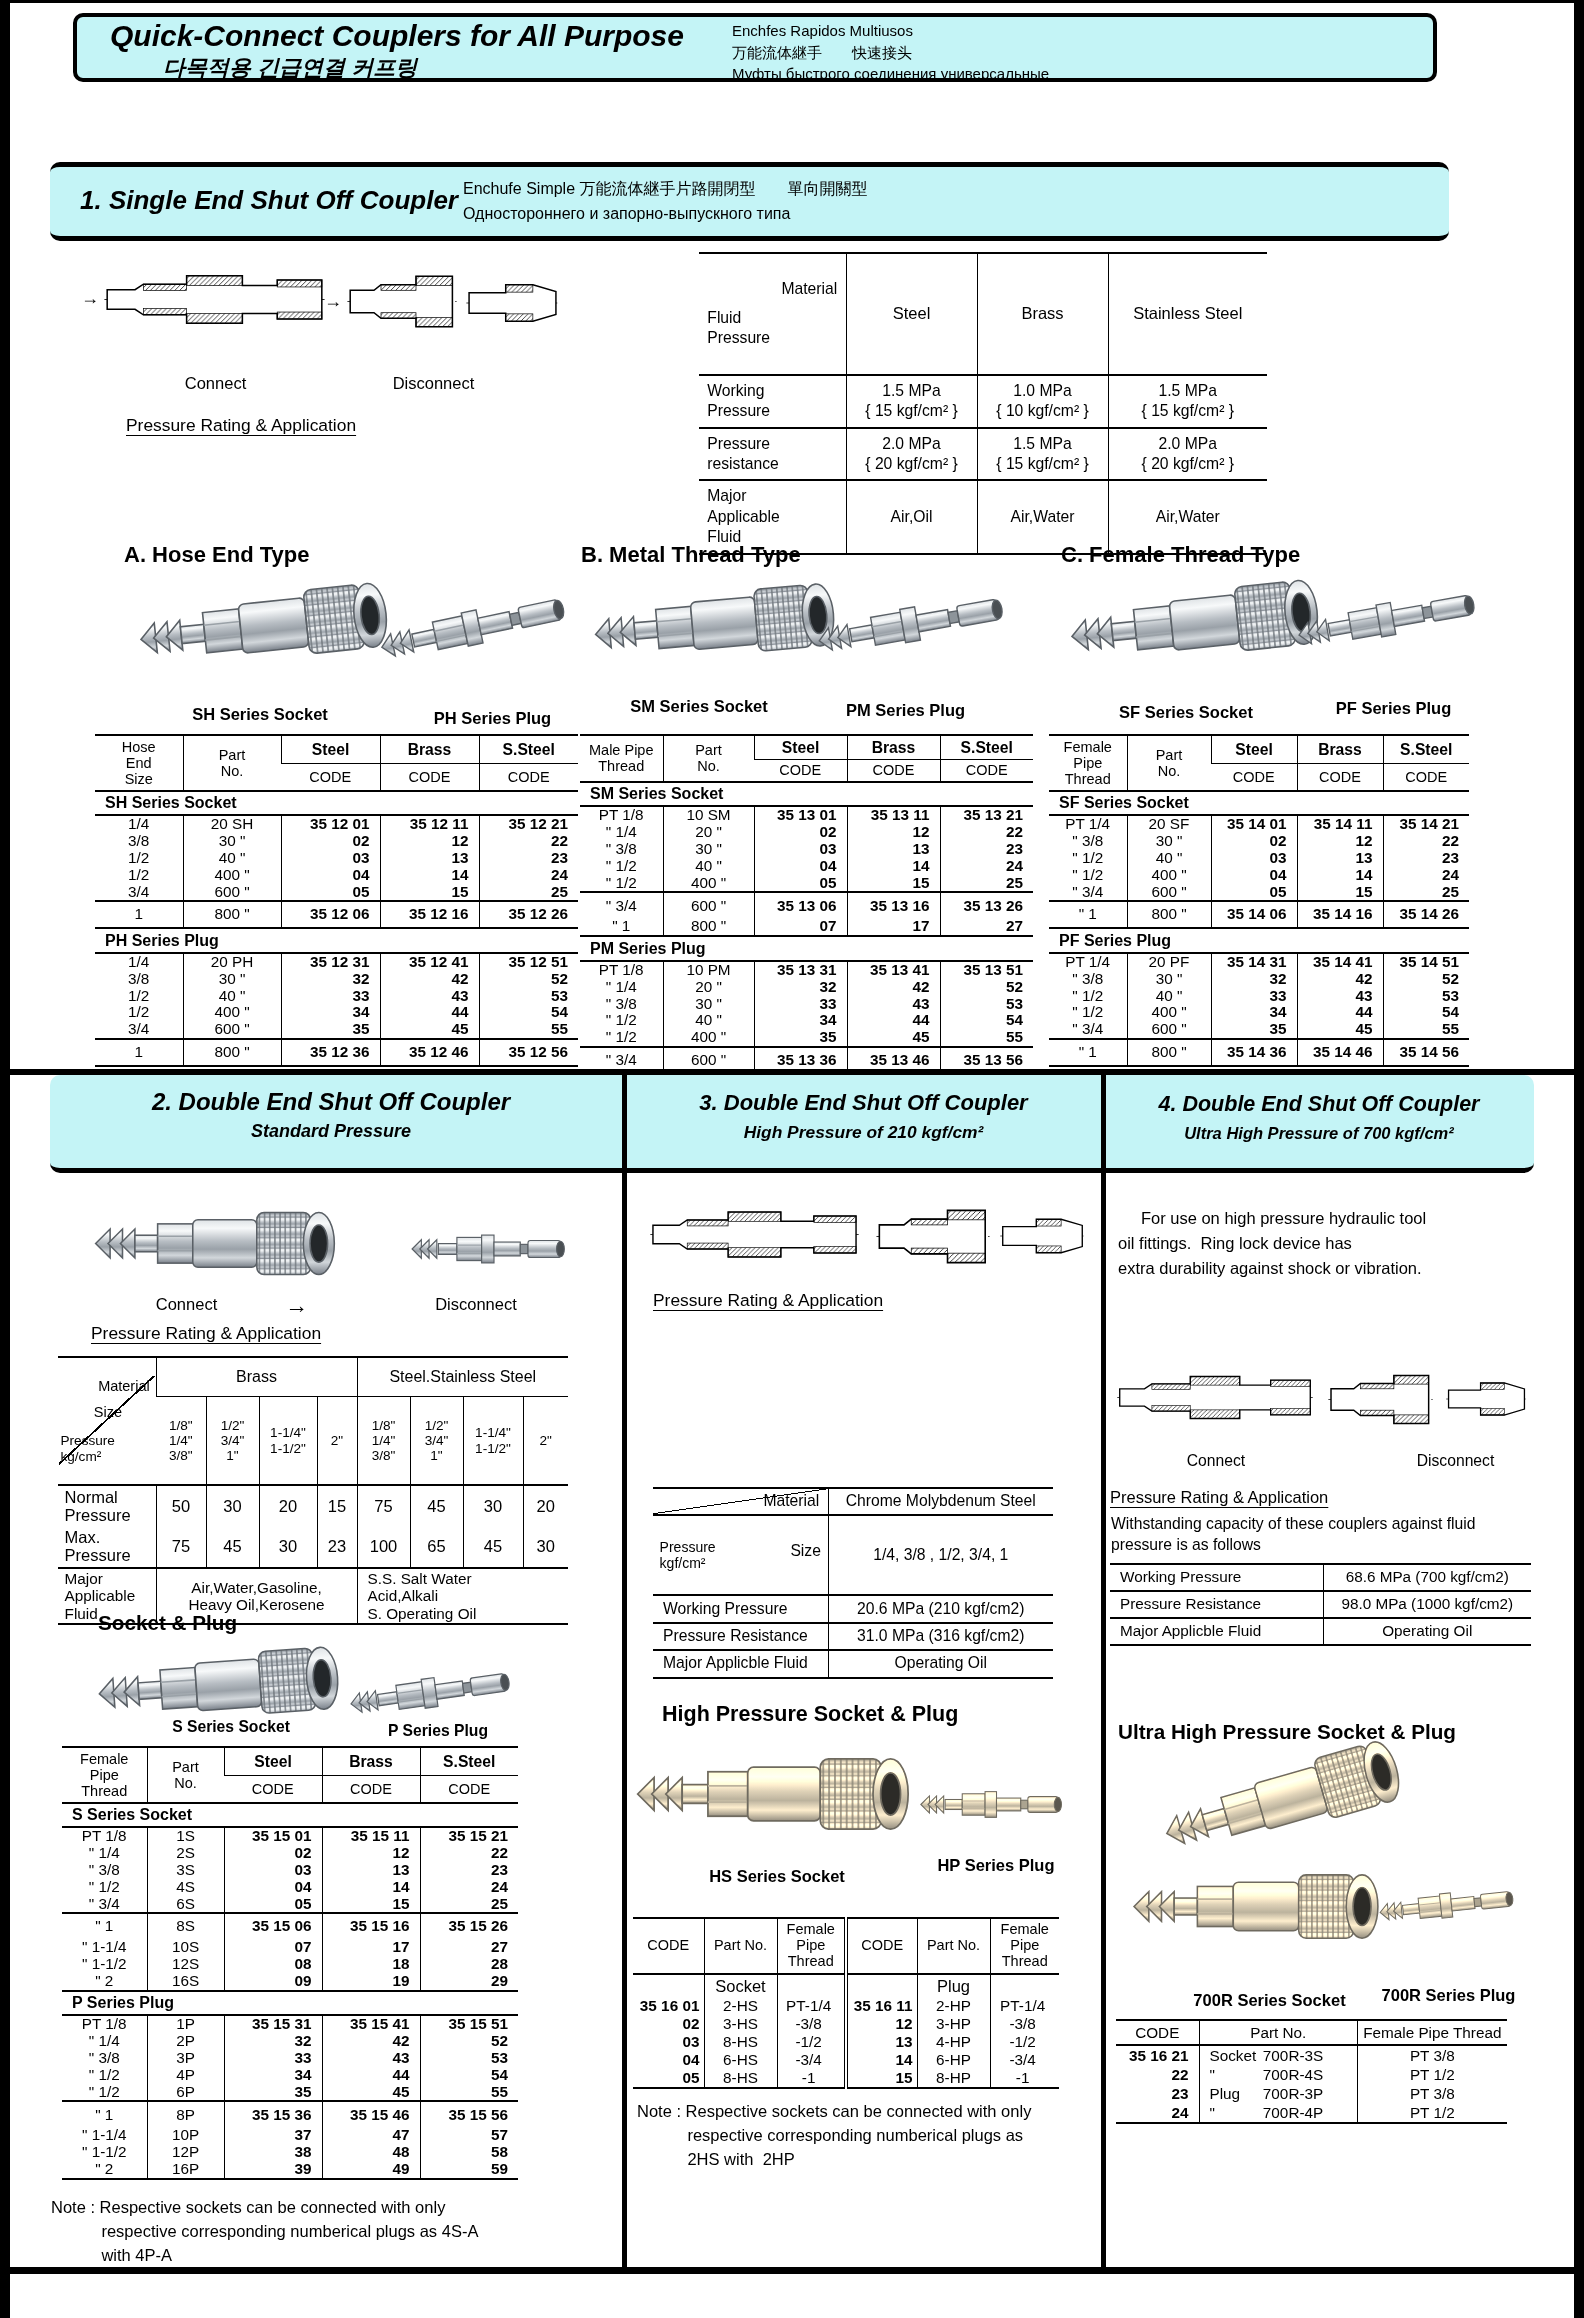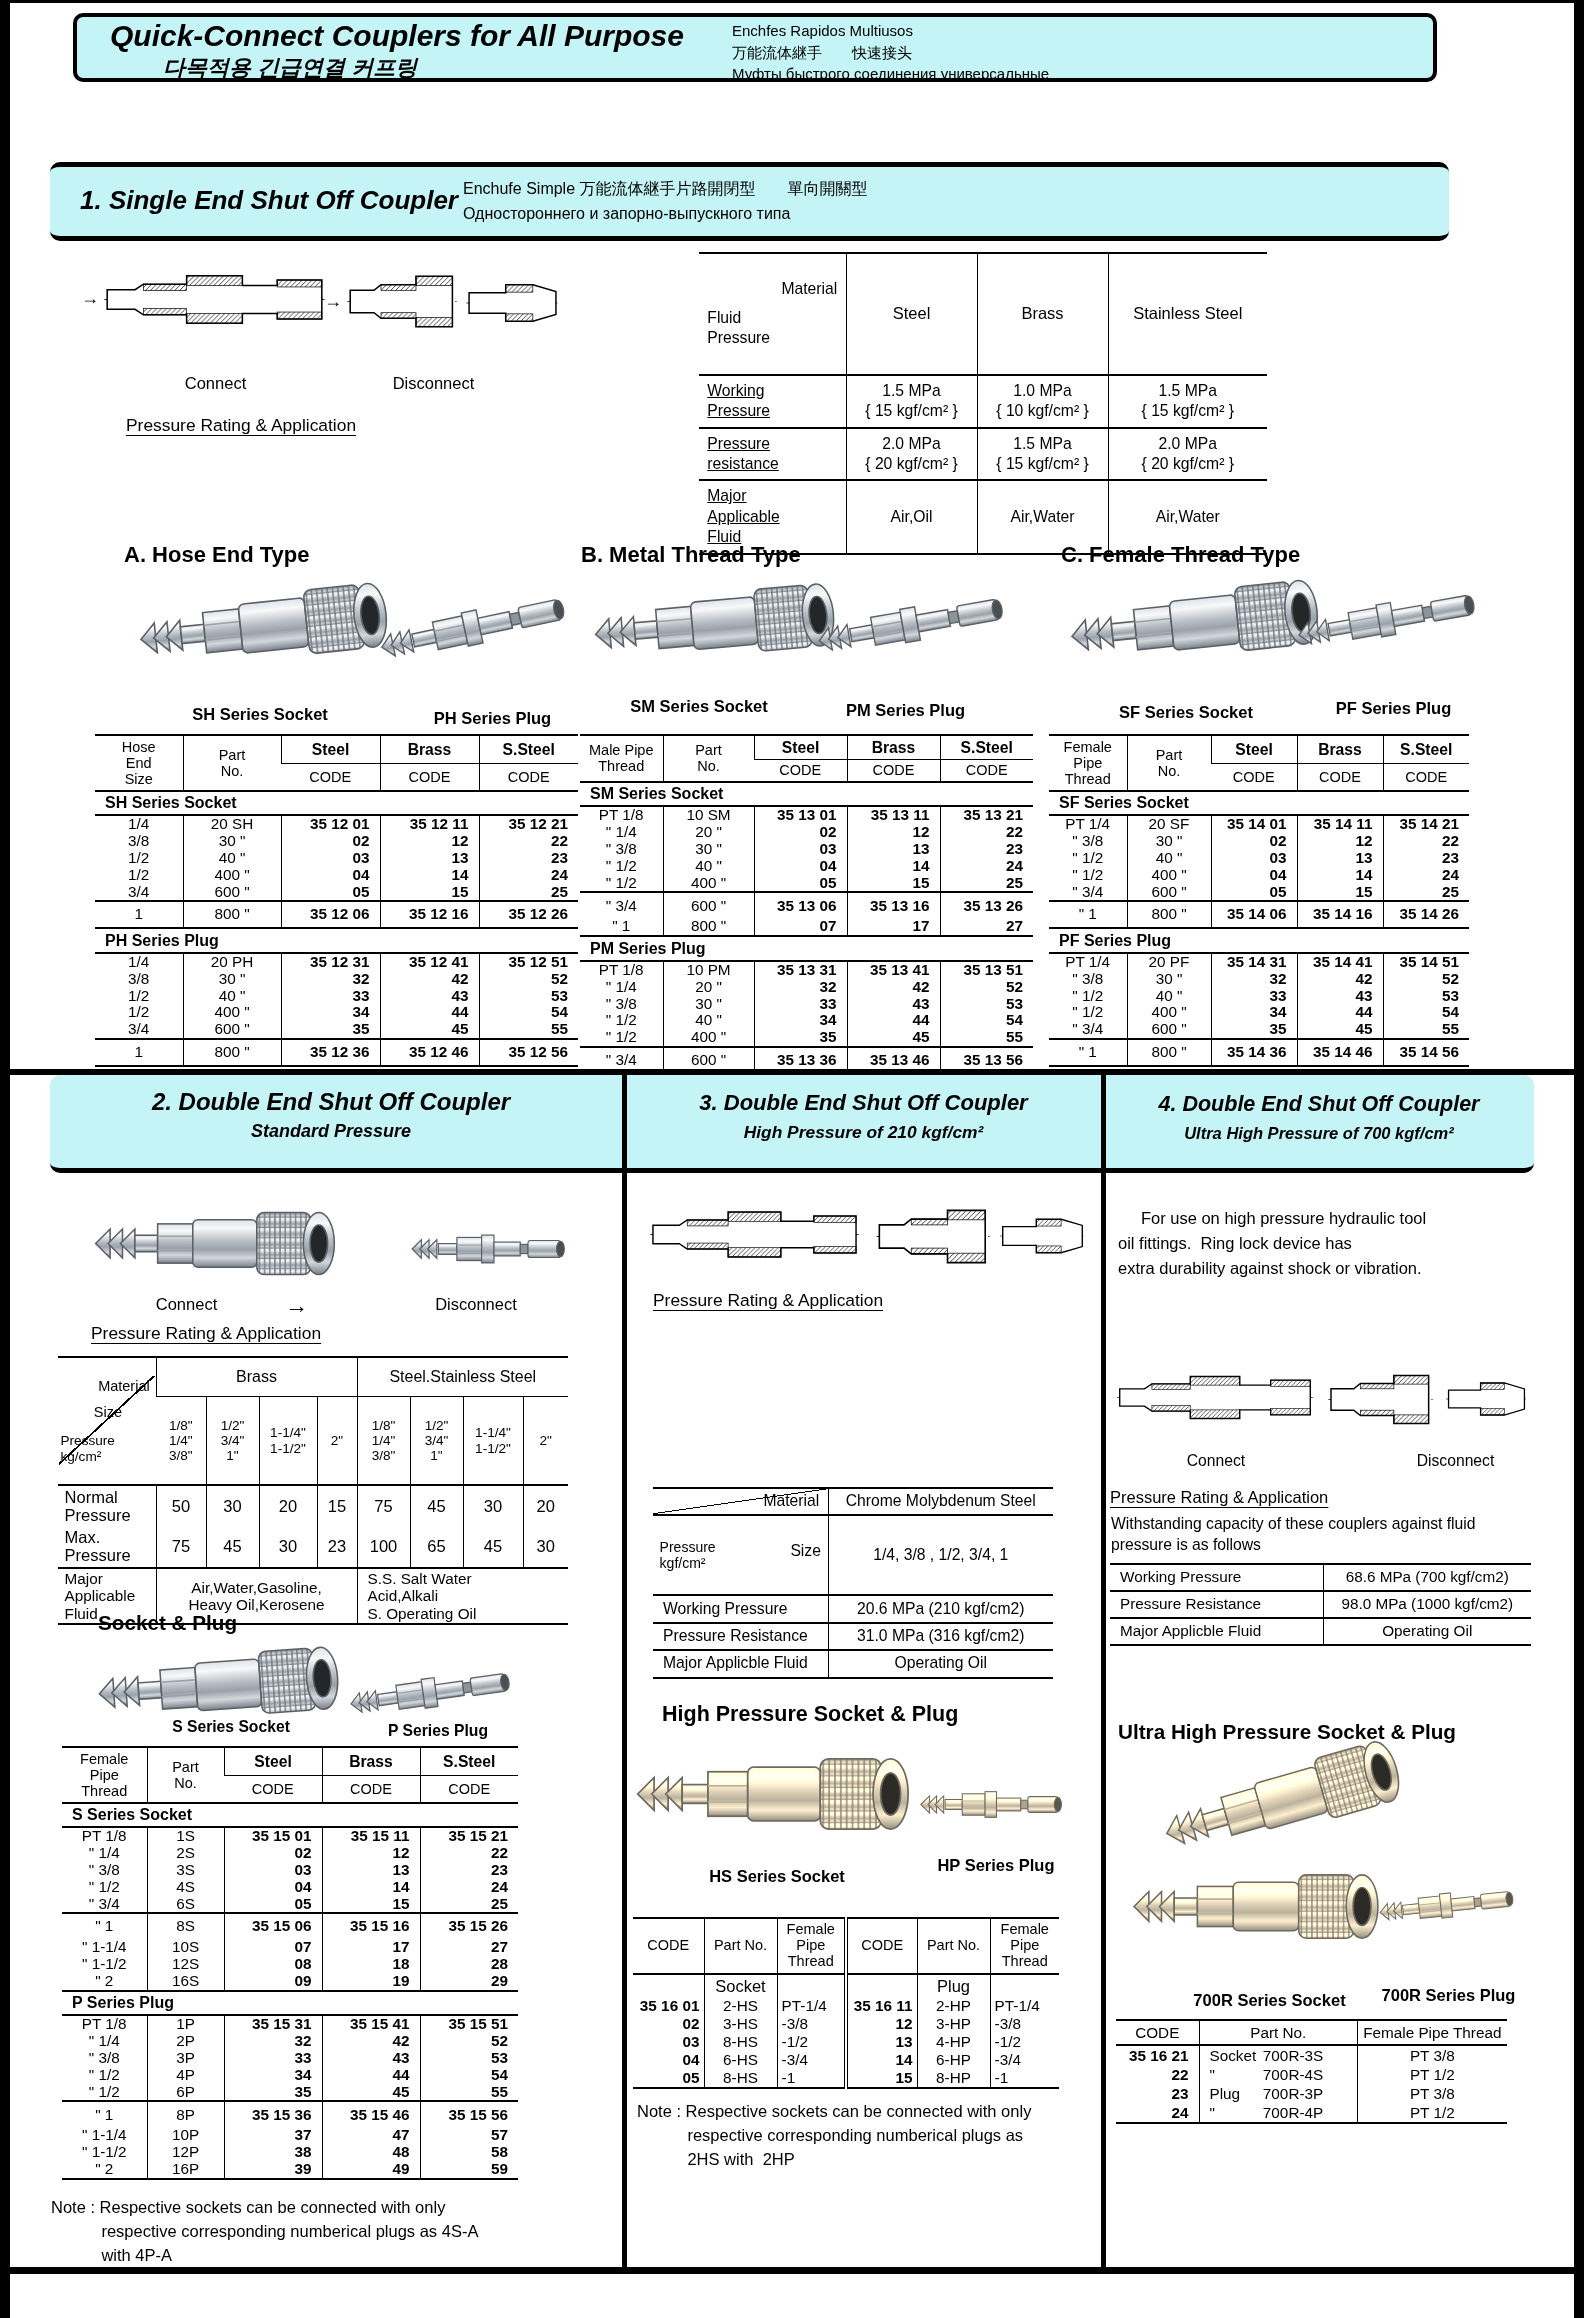--- a/index.html
+++ b/index.html
@@ -33,21 +33,21 @@
   .pt tbody td:nth-child(1){text-align:center;}
   .pt tbody td:nth-child(2){text-align:center;}
   .pt tbody td:nth-child(n+3){text-align:right;font-weight:bold;padding-right:10px;}
   .pt tbody tr.sep td{border-top:2.1px solid #000;padding-top:4.1px;padding-bottom:4.1px;}
   .pt tbody td.sub{text-align:left;font-weight:bold;font-size:16px;padding:2.5px 3.3px 2.5px 10px;
                    border-top:2.1px solid #000;border-bottom:2.1px solid #000;}
 
   
   .mt td{font-size:15.7px;text-align:center;border-top:2.1px solid #000;padding:5px 3.3px;line-height:1.3;}
   .mt tr:first-child td{border-top:none;}
-  .mt td.lab{text-align:left;padding-left:8.3px;text-decoration:underline;}
+  .mt td.lab{text-align:left;padding-left:8.3px;}
   .mt .cornerbox{position:relative;width:100%;height:69px;}
   .mt .c-tr{position:absolute;right:5px;top:0;font-size:15.7px;}
   .mt .c-bl{position:absolute;left:5px;bottom:0;font-size:15.7px;text-align:left;white-space:pre-line;}
 
   
   .rt td{border-top:none;font-size:15px;text-align:center;line-height:1.12;padding:1.7px 0.8px;}
   .rt td.mathead{border-bottom:1.7px solid #000;font-size:16px;}
   .rt tr.rsizes td{font-size:13.6px;}
   .rt tr.rnorm td,.rt tr.rmax td{font-size:16.5px;}
   .rt tr.rnorm td{border-top:2.1px solid #000;}
@@ -74,21 +74,21 @@
   .t4 tr:first-child td{border-top:none;}
   .t4 td.lab{text-align:left;padding-left:10px;}
   .t4 td.val{text-align:center;}
 
   
   .thp thead th{font-size:14.5px;font-weight:normal;border-bottom:2.5px solid #000;padding:3.3px 1.7px;line-height:1.1;text-align:center;}
   .thp tbody td{font-size:15.3px;border-top:none;line-height:1.18;padding:0 4.1px;}
   .thp tbody tr:first-child td{font-size:16.5px;text-align:center !important;padding-top:1.7px;}
   .thp td:nth-child(1),.thp td:nth-child(4){text-align:right;font-weight:bold;}
   .thp td:nth-child(2),.thp td:nth-child(5){text-align:center;}
-  .thp td:nth-child(3),.thp td:nth-child(6){text-align:left;padding-right:8.3px;}
+  .thp td:nth-child(3),.thp td:nth-child(6){text-align:center;padding-right:8.3px;}
   .thp td:nth-child(4),.thp th:nth-child(4){border-left:4.1px double #000;}
 
   
   .t7 thead th{border-bottom:2.1px solid #000;font-size:15.3px;font-weight:normal;padding:2.5px;text-align:center;}
   .t7 tbody td{border-top:none;font-size:15.3px;line-height:1.25;padding:0 3.3px;}
   .t7 td:nth-child(1){text-align:right;font-weight:bold;padding-right:10px;}
   .t7 td:nth-child(2){text-align:left;padding-left:10px;}
   .t7 td:nth-child(3){text-align:left;border-left:none;}
   .t7 td:nth-child(4){text-align:center;}
 

